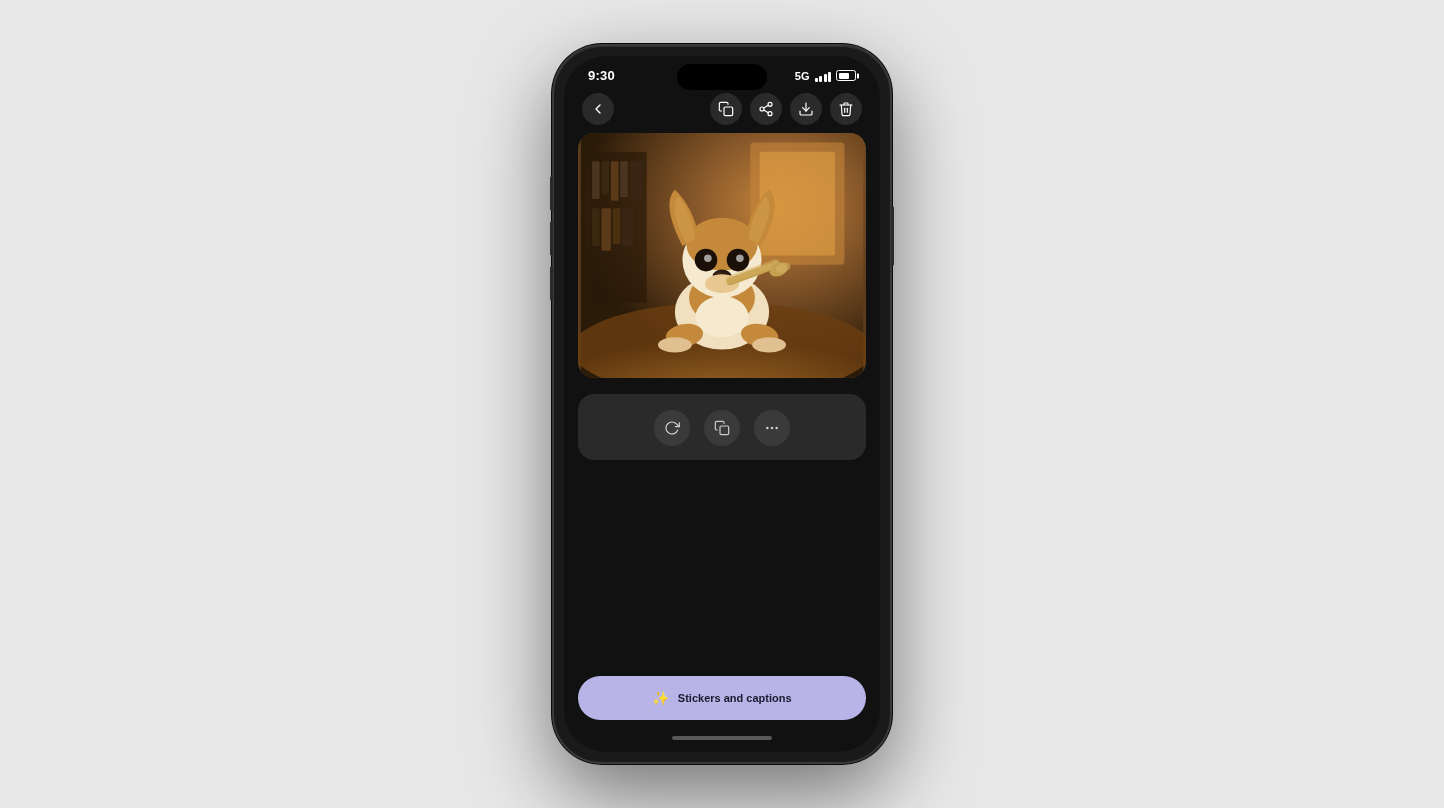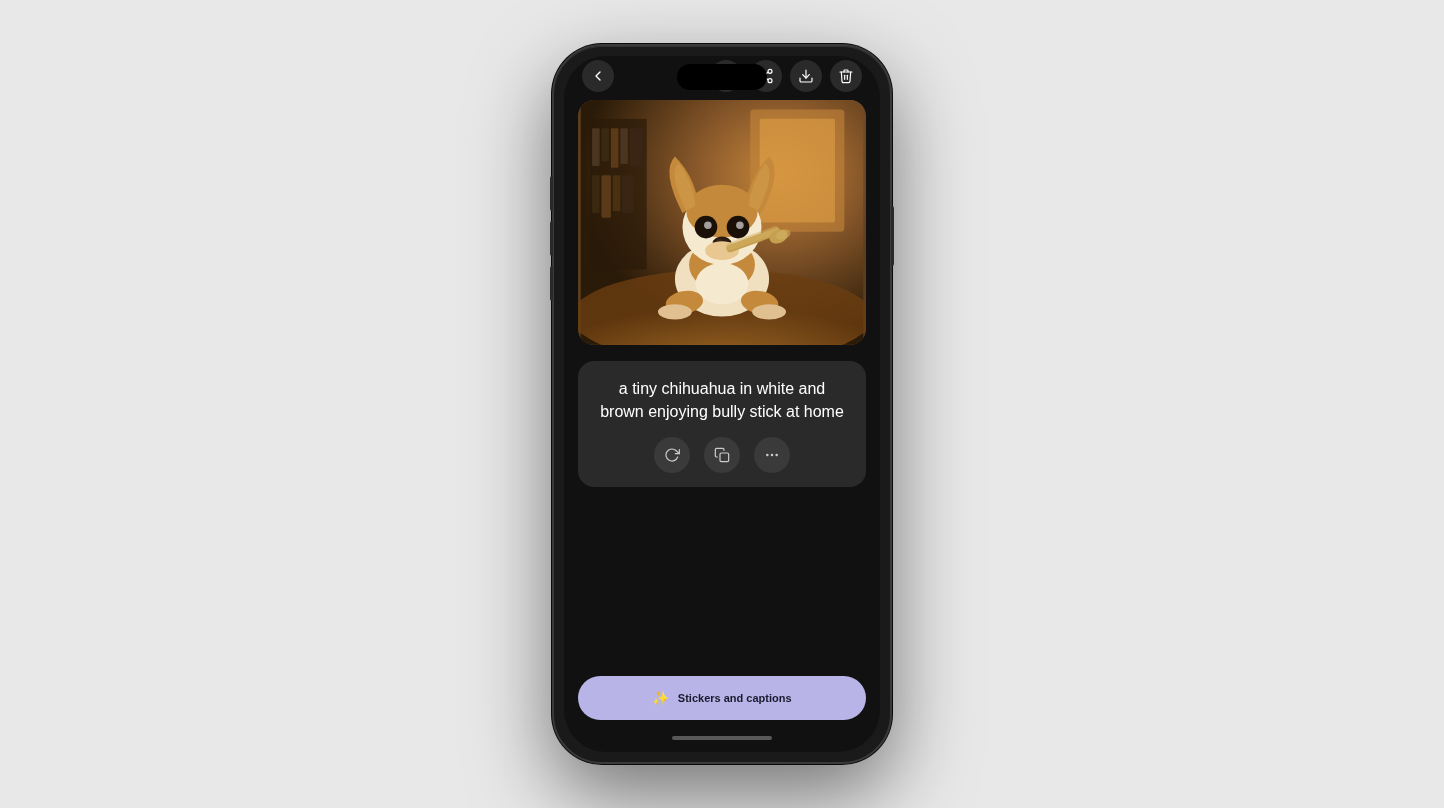--- a/index.html
+++ b/index.html
@@ -338,20 +338,35 @@
   </style>
 </head>
 <body>
 
 <div class="phone-wrapper">
   <div class="phone-shell">
     <div class="phone-screen">
 
       <div class="dynamic-island"></div>
 
+      <div class="status-bar">
+        <span class="status-time">9:30</span>
+        <div class="status-icons">
+          <span class="status-5g">5G</span>
+          <div class="signal-bars">
+            <div class="bar" style="height:4px"></div>
+            <div class="bar" style="height:6px"></div>
+            <div class="bar" style="height:8px"></div>
+            <div class="bar" style="height:10px"></div>
+          </div>
+          <div class="battery-icon">
+            <div class="battery-fill"></div>
+          </div>
+        </div>
+      </div>
 
       <div class="top-bar">
         <div class="back-btn">
           <svg viewBox="0 0 24 24">
             <polyline points="15 18 9 12 15 6"></polyline>
           </svg>
         </div>
         <div class="top-actions">
           <div class="action-btn">
             <svg viewBox="0 0 24 24">
@@ -470,21 +485,20 @@
               <rect x="155" y="155" width="60" height="8" rx="4" fill="#c4a050" transform="rotate(-20, 155, 159)"></rect>
               <rect x="155" y="153" width="60" height="8" rx="4" fill="#d4b060" transform="rotate(-20, 155, 159)" opacity="0.5"></rect>
 
               <ellipse cx="210" cy="145" rx="10" ry="7" fill="#c4a050" transform="rotate(-20, 210, 145)"></ellipse>
               <ellipse cx="215" cy="143" rx="8" ry="5" fill="#d4b060" transform="rotate(-20, 215, 143)" opacity="0.6"></ellipse>
             </svg>
           </div>
         </div>
 
         <div class="caption-card">
-          <p class="caption-text">a tiny chihuahua in white and brown enjoying bully stick at home</p>
           <div class="caption-actions">
 
             <div class="caption-action-btn">
               <svg viewBox="0 0 24 24">
                 <polyline points="23 4 23 10 17 10"></polyline>
                 <path d="M20.49 15a9 9 0 1 1-2.12-9.36L23 10"></path>
               </svg>
             </div>
 
             <div class="caption-action-btn">

